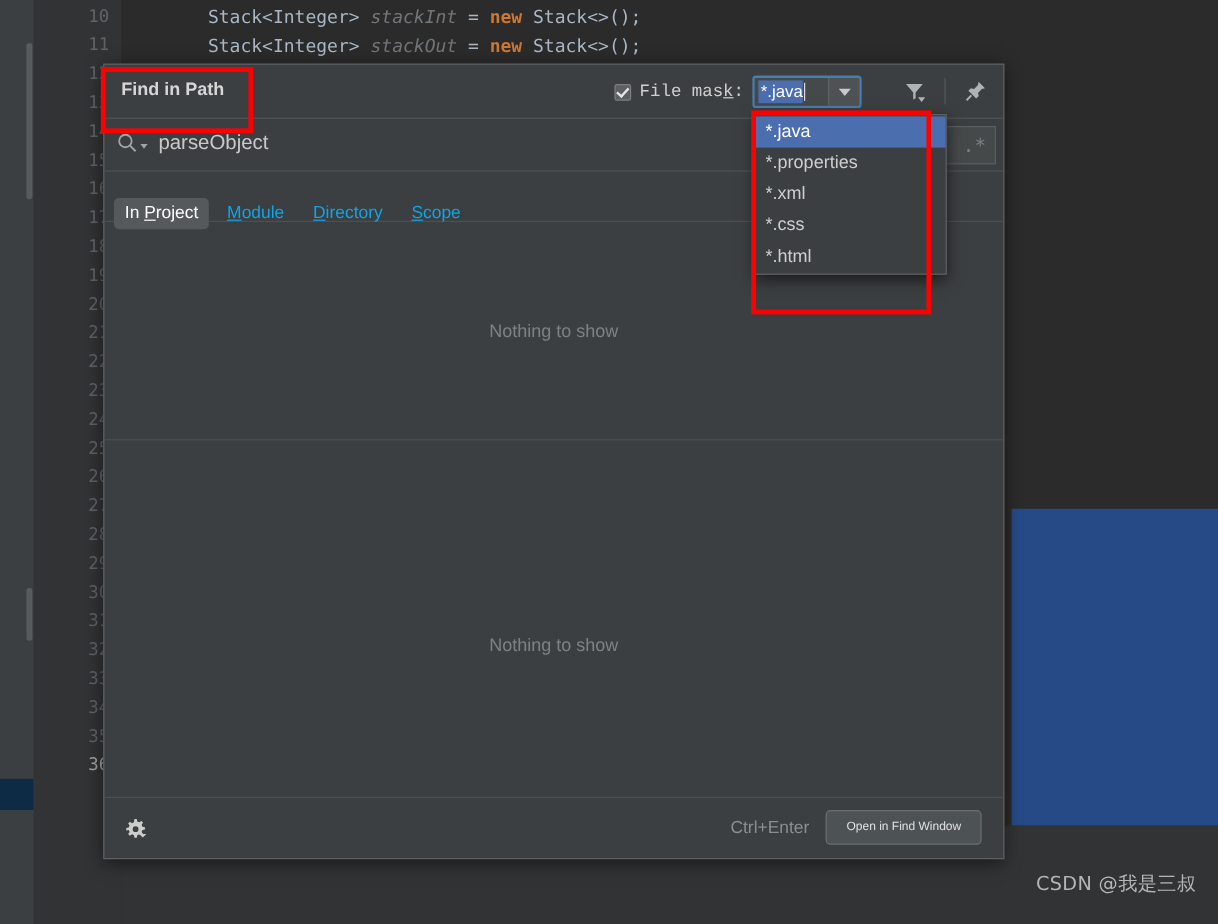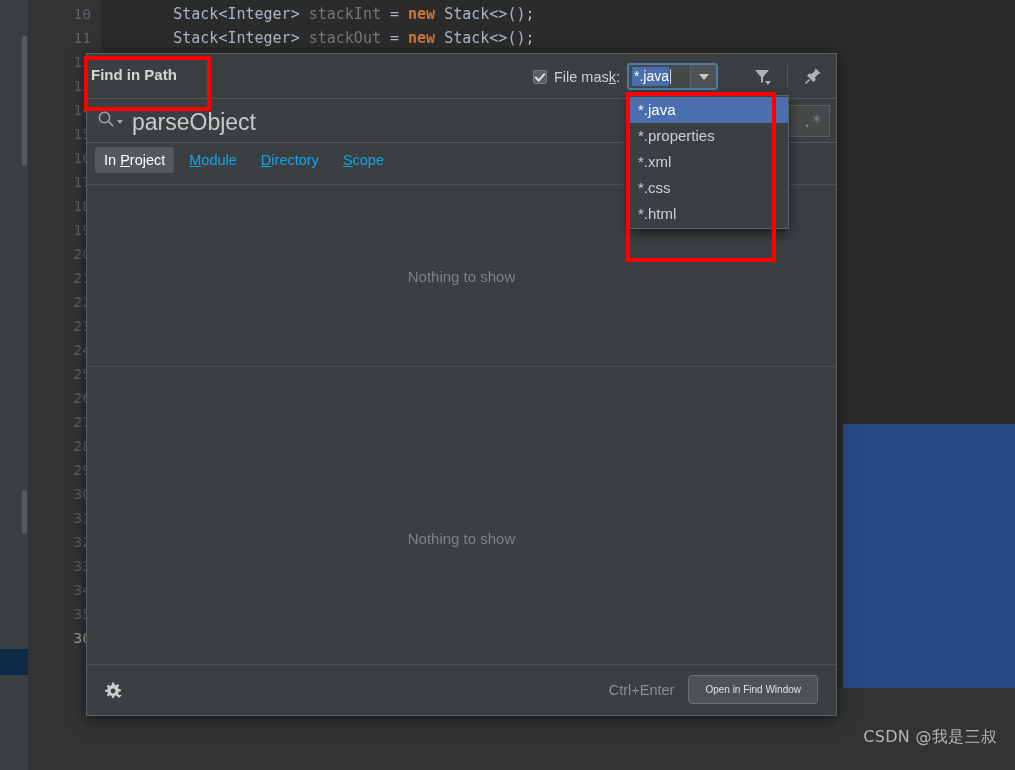--- a/index.html
+++ b/index.html
@@ -57,21 +57,21 @@
     border-bottom: 5.5px solid transparent;
   }
   .code-line {
     position: absolute; left: 0;
     font-family: "DejaVu Sans Mono", monospace;
     font-size: 15px;
     line-height: 24px;
     white-space: pre;
   }
   .tok-type  { color: #a9b7c6; }
-  .tok-var   { color: #72767a; }
+  .tok-var   { color: #72767a; font-style: italic; }
   .tok-kw    { color: #cc7832; font-weight: bold; }
   .tok-plain { color: #a9b7c6; }
 
   
   .blue-panel {
     position: absolute;
     left: 843px; top: 424px; width: 172px; height: 264px;
     background: #264a85;
   }
   .bottom-bar {
@@ -94,42 +94,42 @@
     box-shadow: 0 3px 14px rgba(0,0,0,.55);
     box-sizing: border-box;
   }
   .dlg-header {
     position: relative;
     height: 45px;
     border-bottom: 1px solid #525455;
     box-sizing: border-box;
   }
   .dlg-title {
-    position: absolute; left: 4px; top: 12px;
+    position: absolute; left: 14px; top: 12px;
     font-size: 15px; font-weight: bold; color: #d6d6d6;
   }
   .mask-group {
     position: absolute; right: 118px; top: 9px;
     display: flex; align-items: center; gap: 7px;
   }
   .checkbox {
     width: 14px; height: 14px;
     background: #5c5f61; border: 1px solid #7b7e80;
     border-radius: 2px;
     position: relative;
     box-sizing: border-box;
   }
   .checkbox::after {
     content: "";
     position: absolute; left: 3.5px; top: 0.5px;
     width: 4px; height: 8px;
     border: solid #e4e4e4; border-width: 0 2px 2px 0;
     transform: rotate(42deg);
   }
-  .mask-label { font-size: 14.5px; color: #cfcfcf; }
+  .mask-label { font-size: 14.5px; color: #cfcfcf; font-family: Liberation Mono, monospace; }
   .mask-label u { text-decoration: underline; }
   .mask-combo {
     display: flex; align-items: stretch;
     border: 2px solid #4a7dab;
     border-radius: 3px;
     height: 27px;
     box-sizing: border-box;
   }
   .mask-input {
     width: 58px;
@@ -164,38 +164,38 @@
 
   .search-row {
     position: relative;
     height: 44px;
     border-bottom: 1px solid #525455;
     box-sizing: border-box;
   }
   .search-icon-wrap { position:absolute; left:10px; top:11px; display:flex; align-items:center; gap:2px;}
   .search-text {
     position: absolute; left: 45px; top: 10px;
-    font-size: 23px; color: #c9c9c9;
+    font-size: 17px; color: #c9c9c9;
   }
   .search-right-btns {
     position: absolute; right: 6px; top: 6px;
     display: flex; gap: 0px;
     background: #45494a;
     border: 1px solid #5a5e60;
   }
   .srb { width: 34px; height: 30px; display:flex; align-items:center; justify-content:center;
          color:#7d8084; font-size:16px; font-family:"DejaVu Sans Mono", monospace;}
 
   .scope-row {
     position: relative;
     height: 42px;
     border-bottom: 1px solid #4d5052;
     box-sizing: border-box;
   }
-  .scope-tabs { position:absolute; left:8px; top:4px; display:flex; align-items:center; gap: 6px;}
+  .scope-tabs { position:absolute; left:8px; top:22px; display:flex; align-items:center; gap: 6px;}
   .scope-tab {
     font-size: 14.5px; color: #0ea5e9;
     padding: 5px 9px; border-radius: 4px;
   }
   .scope-tab u { text-decoration: underline; }
   .scope-tab.active { background: #55595b; color:#ffffff; }
 
   .results-top {
     position: relative; height: 182px;
     border-bottom: 1px solid #4d5052;

